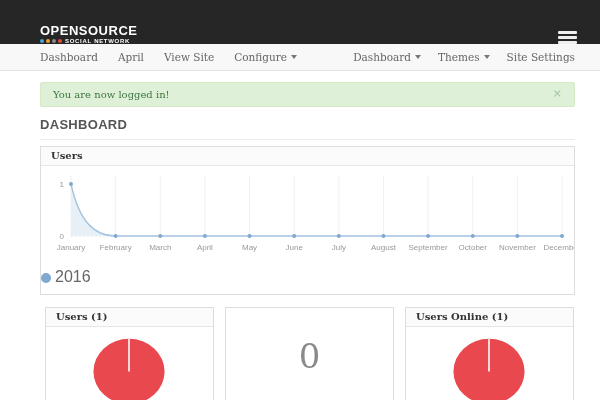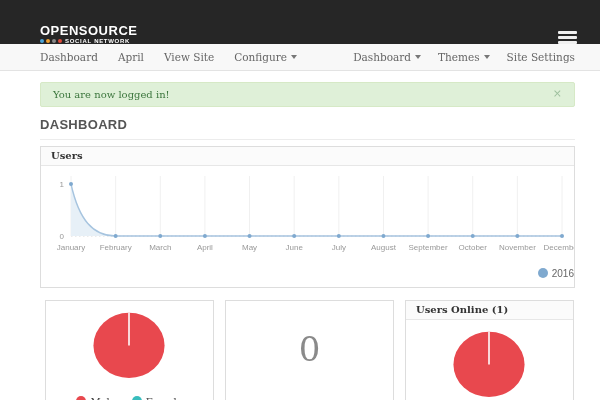--- a/index.html
+++ b/index.html
@@ -33,21 +33,21 @@
 
   
   .page-title { margin:10px 25px 0 40px; font-size:13px; font-weight:bold; color:#555;
     letter-spacing:.3px; border-bottom:1px solid #ececec; padding-bottom:7px; }
 
   
   .panel { background:#fff; border:1px solid #ddd; }
   .panel-heading { background:#fbfbfb; border-bottom:1px solid #e7e7e7; padding:3px 10px 4px;
     font-family:"DejaVu Serif", serif; font-weight:bold; font-size:10px; color:#333; }
   .chart-panel { margin:6px 25px 0 40px; }
-  .chart-legend { text-align:right; font-size:10px; color:#666; padding:3px 0 8px; }
+  .chart-legend { text-align:left; font-size:16px; color:#666; padding:3px 0 8px; }
   .legend-dot { width:10px; height:10px; border-radius:50%; display:inline-block;
     margin-right:4px; vertical-align:-1px; }
 
   .row { display:flex; gap:11px; margin:12px 26px 0 45px; }
   .col { flex:1; height:132px; }
   .pie-legend { display:flex; justify-content:center; gap:16px; align-items:center;
     font-family:"DejaVu Serif", serif; font-size:10px; color:#444; padding:3px 0 10px; }
   .big-zero { text-align:center; font-family:"DejaVu Serif", serif; font-size:34px;
     color:#8a8a8a; margin-top:28px; font-weight:normal; }
 
@@ -161,20 +161,21 @@
         <text x="521" y="84" text-anchor="middle" class="axis">December</text>
       </svg></div>
   <div class="chart-legend">
     <span class="legend-dot" style="background: rgb(127, 169, 207);"></span><span>2016</span>
   </div>
 </div>
 
 <div class="row">
 
   <div class="panel col">
+    <div class="panel-heading">Users (1)</div>
     <div><svg width="100%" viewBox="0 0 169 89">
           <ellipse cx="84" cy="45" rx="36" ry="33" fill="#e8484e"></ellipse>
           <line x1="84" y1="45" x2="84" y2="12" stroke="#ffffff" stroke-width="1.6"></line>
         </svg></div>
     <div class="pie-legend">
       <span><span class="legend-dot" style="background: rgb(232, 72, 78);"></span><span>Male</span></span>
       <span><span class="legend-dot" style="background: rgb(56, 189, 189);"></span><span>Female</span></span>
     </div>
   </div>
 

